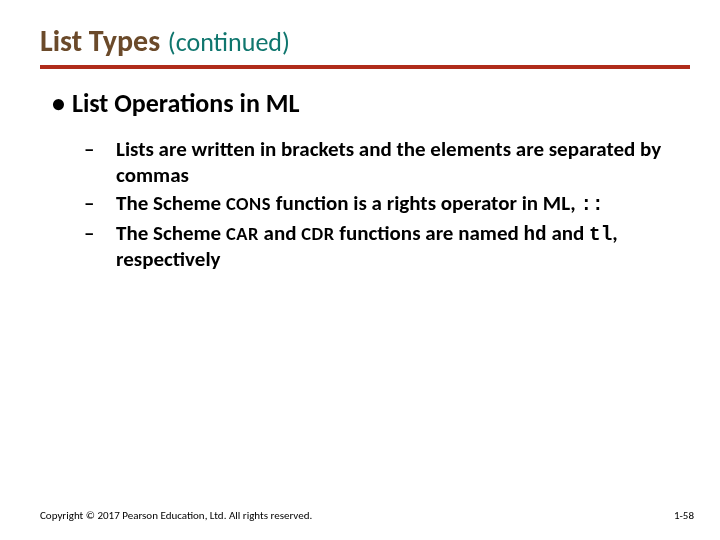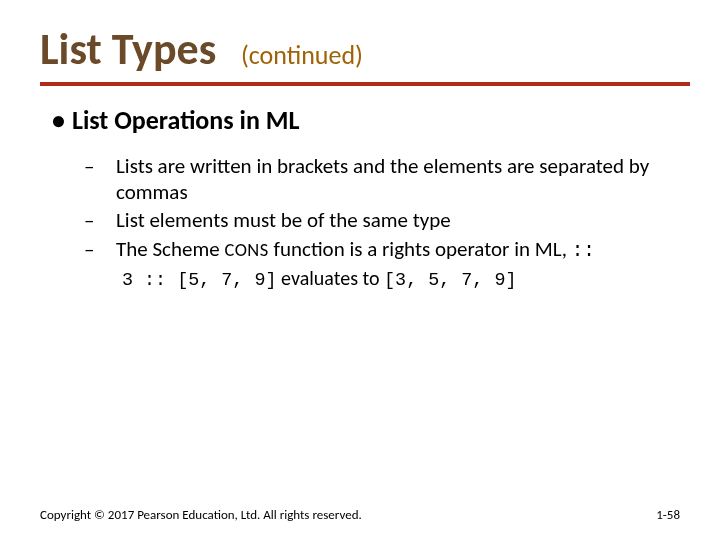--- a/index.html
+++ b/index.html
@@ -1,31 +1,31 @@
 <!DOCTYPE html>
 <html><head>
 <meta charset="utf-8">
 <style>
   * { margin: 0; padding: 0; box-sizing: border-box; }
   html, body { width: 720px; height: 540px; font-family: Calibri, "Segoe UI", sans-serif; background: #fff; color: #000; }
   .slide { width: 720px; height: 540px; position: relative; padding: 22px 40px 10px 40px; }
   .title-row { margin-bottom: 6px; }
-  .title-main { font-size: 44px; font-weight: 700; color: #6b4a2a; letter-spacing: 0px; }
-  .title-sub  { font-size: 26px; font-weight: 400; color: #a16207; margin-left: 21px; }
+  .title-main { font-size: 30px; font-weight: 700; color: #6b4a2a; letter-spacing: 0px; }
+  .title-sub  { font-size: 26px; font-weight: 400; color: #0f766e; margin-left: 4px; }
   .rule { height: 4px; background: #b02c1a; width: 650px; margin: 6px 0 18px 0; }
   .bullets { padding-left: 12px; }
   .b1 { font-size: 26px; font-weight: 700; margin-bottom: 18px; }
   .b1-dot { display: inline-block; width: 14px; }
-  .sublist { padding-left: 48px; }
+  .sublist { padding-left: 48px; font-weight: bold; }
   .b2 { font-size: 21px; line-height: 1.22; margin-bottom: 3px; text-indent: -16px; padding-left: 16px; }
   .b2-dash { display: inline-block; width: 16px; }
   .b3 { font-size: 20px; margin: 3px 0 3px 22px; }
   .sc { font-variant: small-caps; font-size: 0.88em; letter-spacing: 0.5px; text-align: center; }
   .mono { font-family: "Courier New", monospace; font-size: 0.92em; }
-  .footer { position: absolute; bottom: 18px; left: 40px; right: 40px; display: flex; justify-content: space-between; font-size: 13px; color: #000; }
+  .footer { position: absolute; bottom: 18px; left: 40px; right: 26px; display: flex; justify-content: space-between; font-size: 11px; color: #000; }
 </style>
 </head>
 <body>
 
 <div class="slide">
 
   <div class="title-row">
     <span class="title-main">List Types</span>
     <span class="title-sub">(continued)</span>
   </div>
@@ -36,31 +36,28 @@
       <span class="b1-dot">•</span>
       <span>List Operations in ML</span>
     </div>
 
     <div class="sublist">
 
       <div class="b2">
         <span class="b2-dash">–</span><span>Lists are written in brackets and the elements are separated by commas</span>
       </div>
 
-      <div class="b2">
-        <span class="b2-dash">–</span><span>List elements must be of the same type</span>
-      </div>
 
       <div class="b2">
         <span class="b2-dash">–</span><span>The Scheme </span><span class="sc">CONS</span><span> function is a rights operator in ML, </span><span class="mono">::</span>
       </div>
-      <div class="b3">
-        <span class="mono">3 :: [5, 7, 9]</span><span> evaluates to </span><span class="mono">[3, 5, 7, 9]</span>
+
+      <div class="b2">
+        <span class="b2-dash">–</span><span>The Scheme </span><span class="sc">CAR</span><span> and </span><span class="sc">CDR</span><span> functions are named </span><span class="mono">hd</span><span> and </span><span class="mono">tl</span><span>, respectively</span>
       </div>
-
 
     </div>
   </div>
 
   <div class="footer">
     <span>Copyright © 2017 Pearson Education, Ltd. All rights reserved.</span>
     <span>1-58</span>
   </div>
 </div>
 

